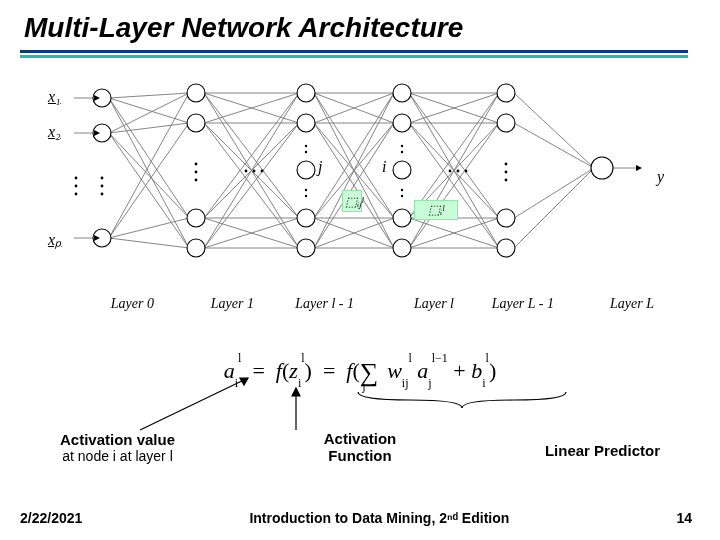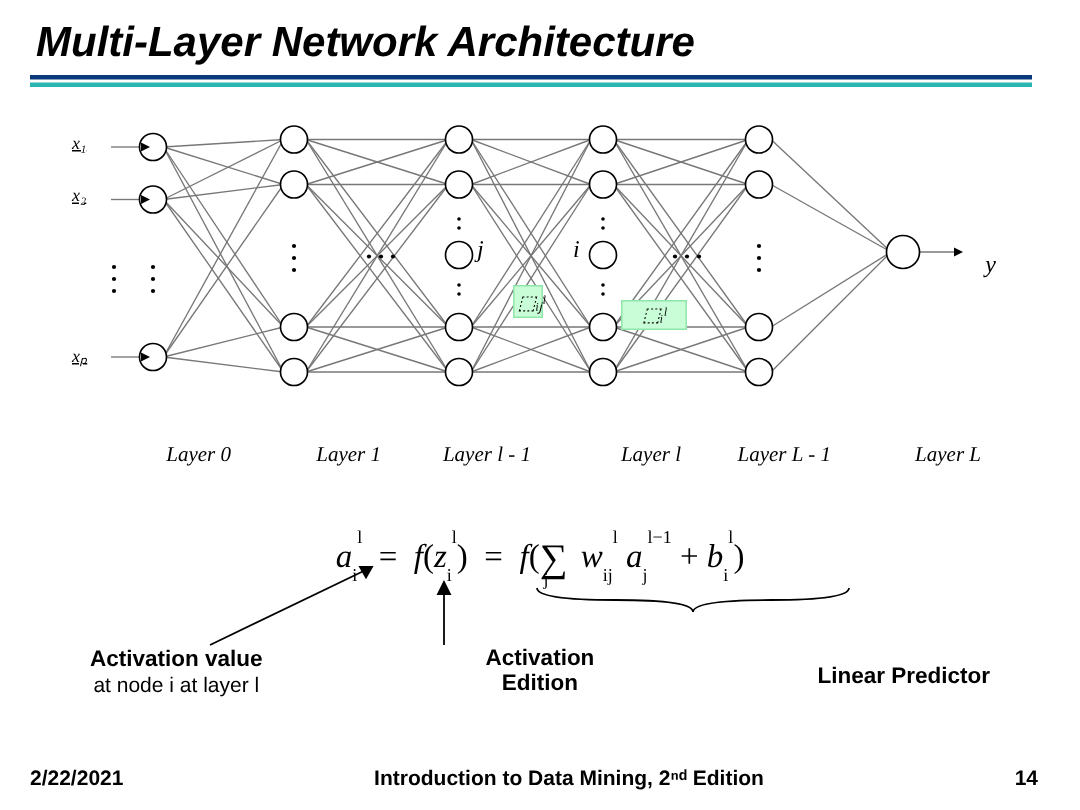--- a/index.html
+++ b/index.html
@@ -45,21 +45,21 @@
     justify-content: space-between;
     font-family: "Times New Roman", serif;
     font-size: 14px;
   }
   .layer-labels span { flex: 1; text-align: right; font-style: italic; }
   .input-label {
     position: absolute;
     left: -6px;
     font-family: "Times New Roman", serif;
     font-style: italic;
-    font-size: 12px;
+    font-size: 16px;
     text-decoration: underline;
   }
   .output-label {
     position: absolute;
     right: -10px;
     top: 100px;
     font-family: "Times New Roman", serif;
     font-style: italic;
     font-size: 16px;
   }
@@ -321,21 +321,21 @@
       <path d="M 358 392 Q 358 400 410 400 Q 462 400 462 408 Q 462 400 514 400 Q 566 400 566 392" fill="none"></path>
     </g>
   </svg>
 
   <div class="annot-row">
     <div class="annot">
       <span>Activation value</span>
       <span class="sub">at node i at layer l</span>
     </div>
     <div class="annot" style="white-space:pre-line">Activation
-Edition</div>
+Function</div>
     <div class="annot" style="margin-top:6px">Linear Predictor</div>
   </div>
 
   <div class="footer">
     <span>2/22/2021</span>
     <span class="mid">Introduction to Data Mining, 2ⁿᵈ Edition</span>
     <span>14</span>
   </div>
 </div>
 

